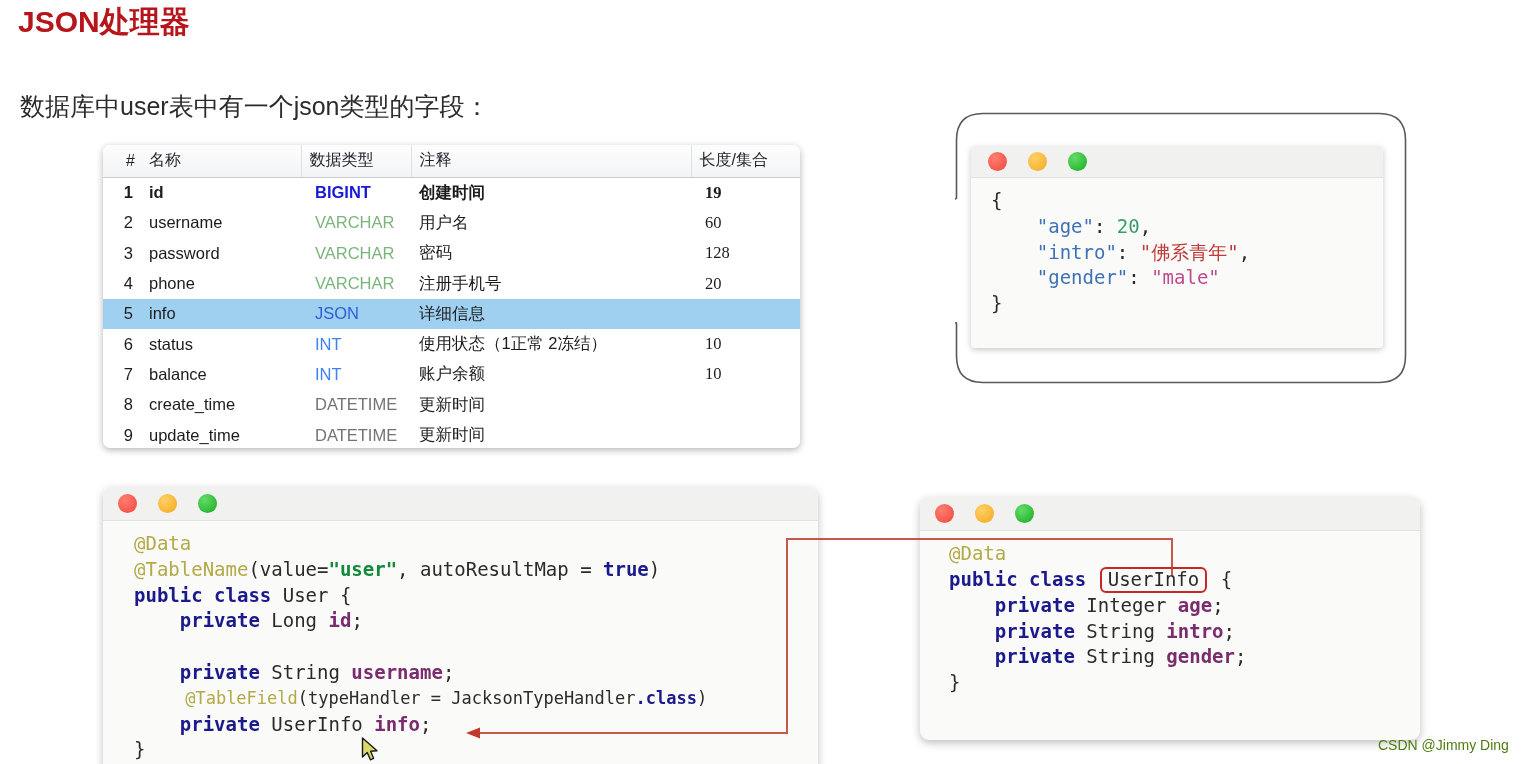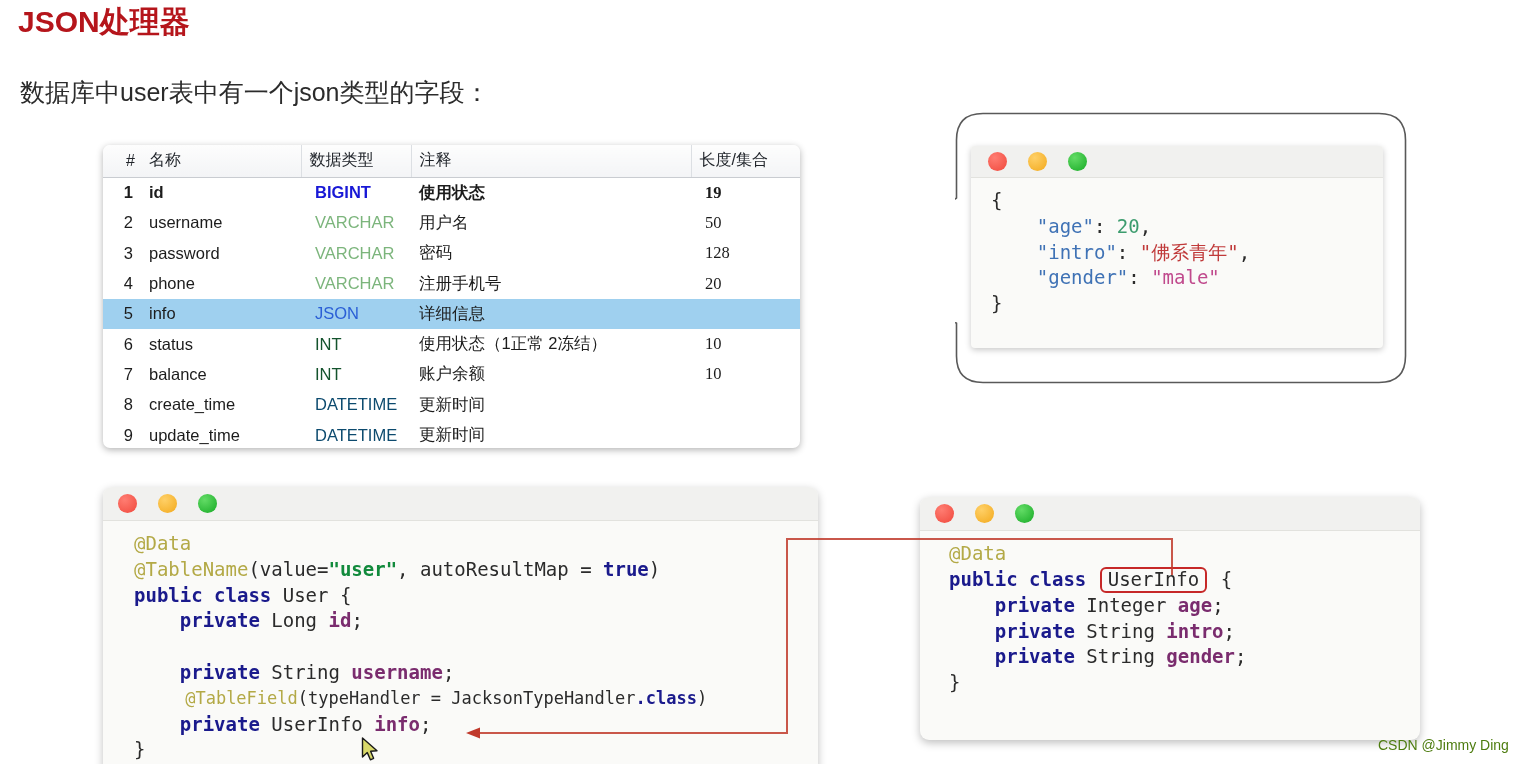--- a/index.html
+++ b/index.html
@@ -15,21 +15,21 @@
 
   
   #page-title {
     position: absolute; left: 18px; top: 2px;
     font-size: 30px; font-weight: bold;
     color: #b5151b;
     letter-spacing: 0px;
     white-space: nowrap;
   }
   #subtitle {
-    position: absolute; left: 20px; top: 76px;
+    position: absolute; left: 20px; top: 90px;
     font-size: 25px; color: #2b2b2b;
     white-space: nowrap;
   }
 
   
   #db-table {
     position: absolute; left: 103px; top: 145px;
     width: 697px; height: 303px;
     background: #ffffff;
     border-radius: 7px;
@@ -72,22 +72,22 @@
   table.grid tbody td.type { padding-left: 14px; }
   table.grid tbody td.len  { padding-left: 14px; font-family: Liberation Serif, serif; }
 
   tr.current td { font-weight: bold; }
   tr.selected td { background: #9fd0ef; }
   tr.selected td.len-sel { background: #9fd0ef; }
 
   .t-bigint   { color: #1818d6; font-weight: bold; }
   .t-varchar  { color: #7cb57c; margin-top: 20px; }
   .t-json     { color: #2a5fd6; }
-  .t-int      { color: #14532d; }
-  .t-datetime { color: #0c4a6e; }
+  .t-int      { color: #3b82f6; }
+  .t-datetime { color: #737373; }
 
   
   #json-bubble {
     position: absolute; left: 955px; top: 112px;
     width: 452px; height: 272px;
   }
   #json-bubble .bubble-svg { position: absolute; left: 0; top: 0; }
   #json-bubble .inner-window {
     position: absolute; left: 16px; top: 34px;
     width: 412px; height: 202px;
@@ -195,29 +195,29 @@
           <th class="sep">数据类型</th>
           <th class="sep">注释</th>
           <th class="sep">长度/集合</th>
         </tr>
       </thead>
       <tbody id="grid-body">
           <tr class="current">
             <td class="num">1</td>
             <td>id</td>
             <td class="type"><span class="t-bigint">BIGINT</span></td>
-            <td>使用状态</td>
+            <td>创建时间</td>
             <td class="len">19</td>
           </tr>
           <tr>
             <td class="num">2</td>
             <td>username</td>
             <td class="type"><span class="t-varchar">VARCHAR</span></td>
             <td>用户名</td>
-            <td class="len">50</td>
+            <td class="len">60</td>
           </tr>
           <tr>
             <td class="num">3</td>
             <td>password</td>
             <td class="type"><span class="t-varchar">VARCHAR</span></td>
             <td>密码</td>
             <td class="len">128</td>
           </tr>
           <tr>
             <td class="num">4</td>

